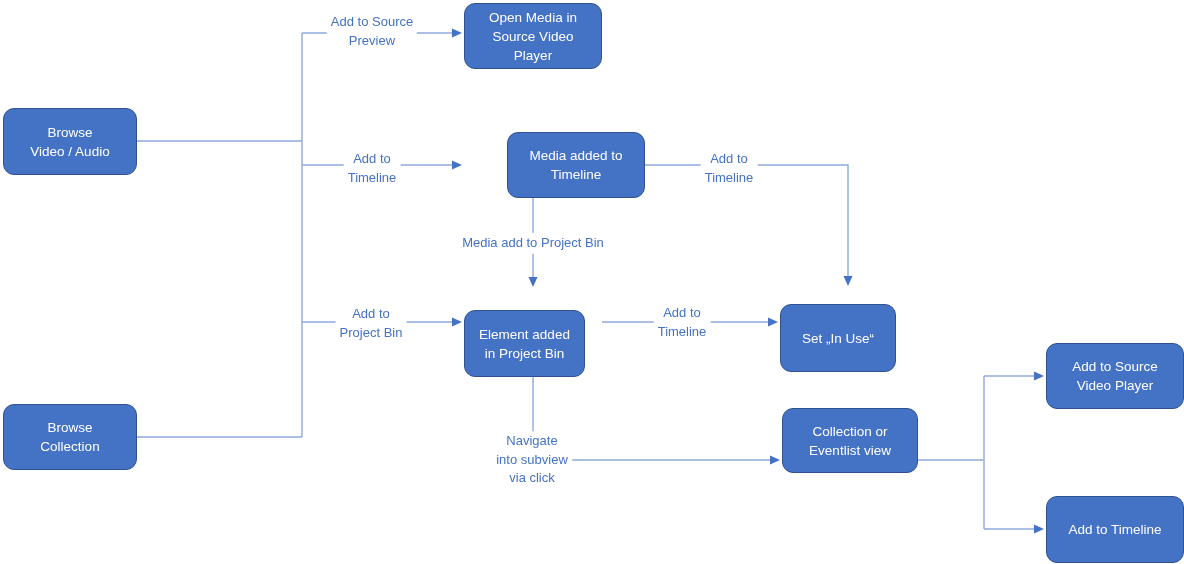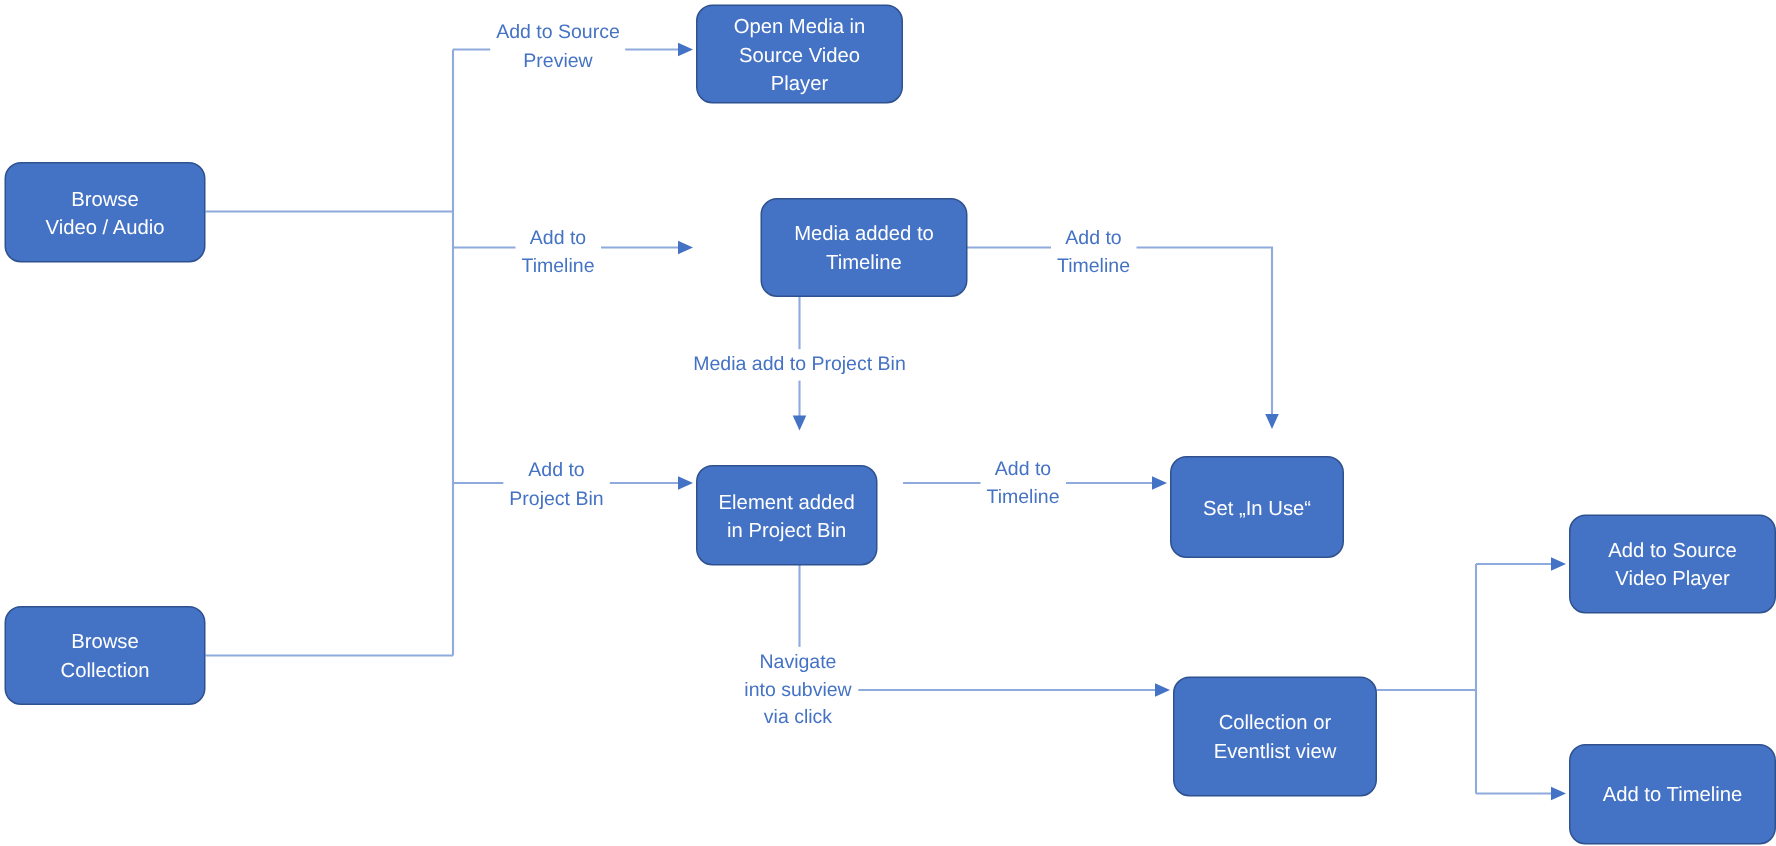--- a/index.html
+++ b/index.html
@@ -80,21 +80,21 @@
       <div class="node" style="left: 3px; top: 404px; width: 134px; height: 66px;">Browse
 Collection</div>
       <div class="node" style="left: 464px; top: 3px; width: 138px; height: 66px;">Open Media in
 Source Video
 Player</div>
       <div class="node" style="left: 464px; top: 132px; width: 138px; height: 66px; margin-left: 43px;">Media added to
 Timeline</div>
       <div class="node" style="left: 464px; top: 289px; width: 121px; height: 67px; margin-top: 21px;">Element added
 in Project Bin</div>
       <div class="node" style="left: 780px; top: 304px; width: 116px; height: 68px;">Set „In Use“</div>
-      <div class="node" style="left: 782px; top: 451px; width: 136px; height: 80px;">Collection or
+      <div class="node" style="left: 782px; top: 408px; width: 136px; height: 65px;">Collection or
 Eventlist view</div>
       <div class="node" style="left: 1046px; top: 343px; width: 138px; height: 66px;">Add to Source
 Video Player</div>
       <div class="node" style="left: 1046px; top: 496px; width: 138px; height: 67px;">Add to Timeline</div>
     </div>
   <div id="labels-layer">
       <div class="edge-label" style="left: 372px; top: 31px;">Add to Source
 Preview</div>
       <div class="edge-label" style="left: 372px; top: 168px;">Add to
 Timeline</div>

